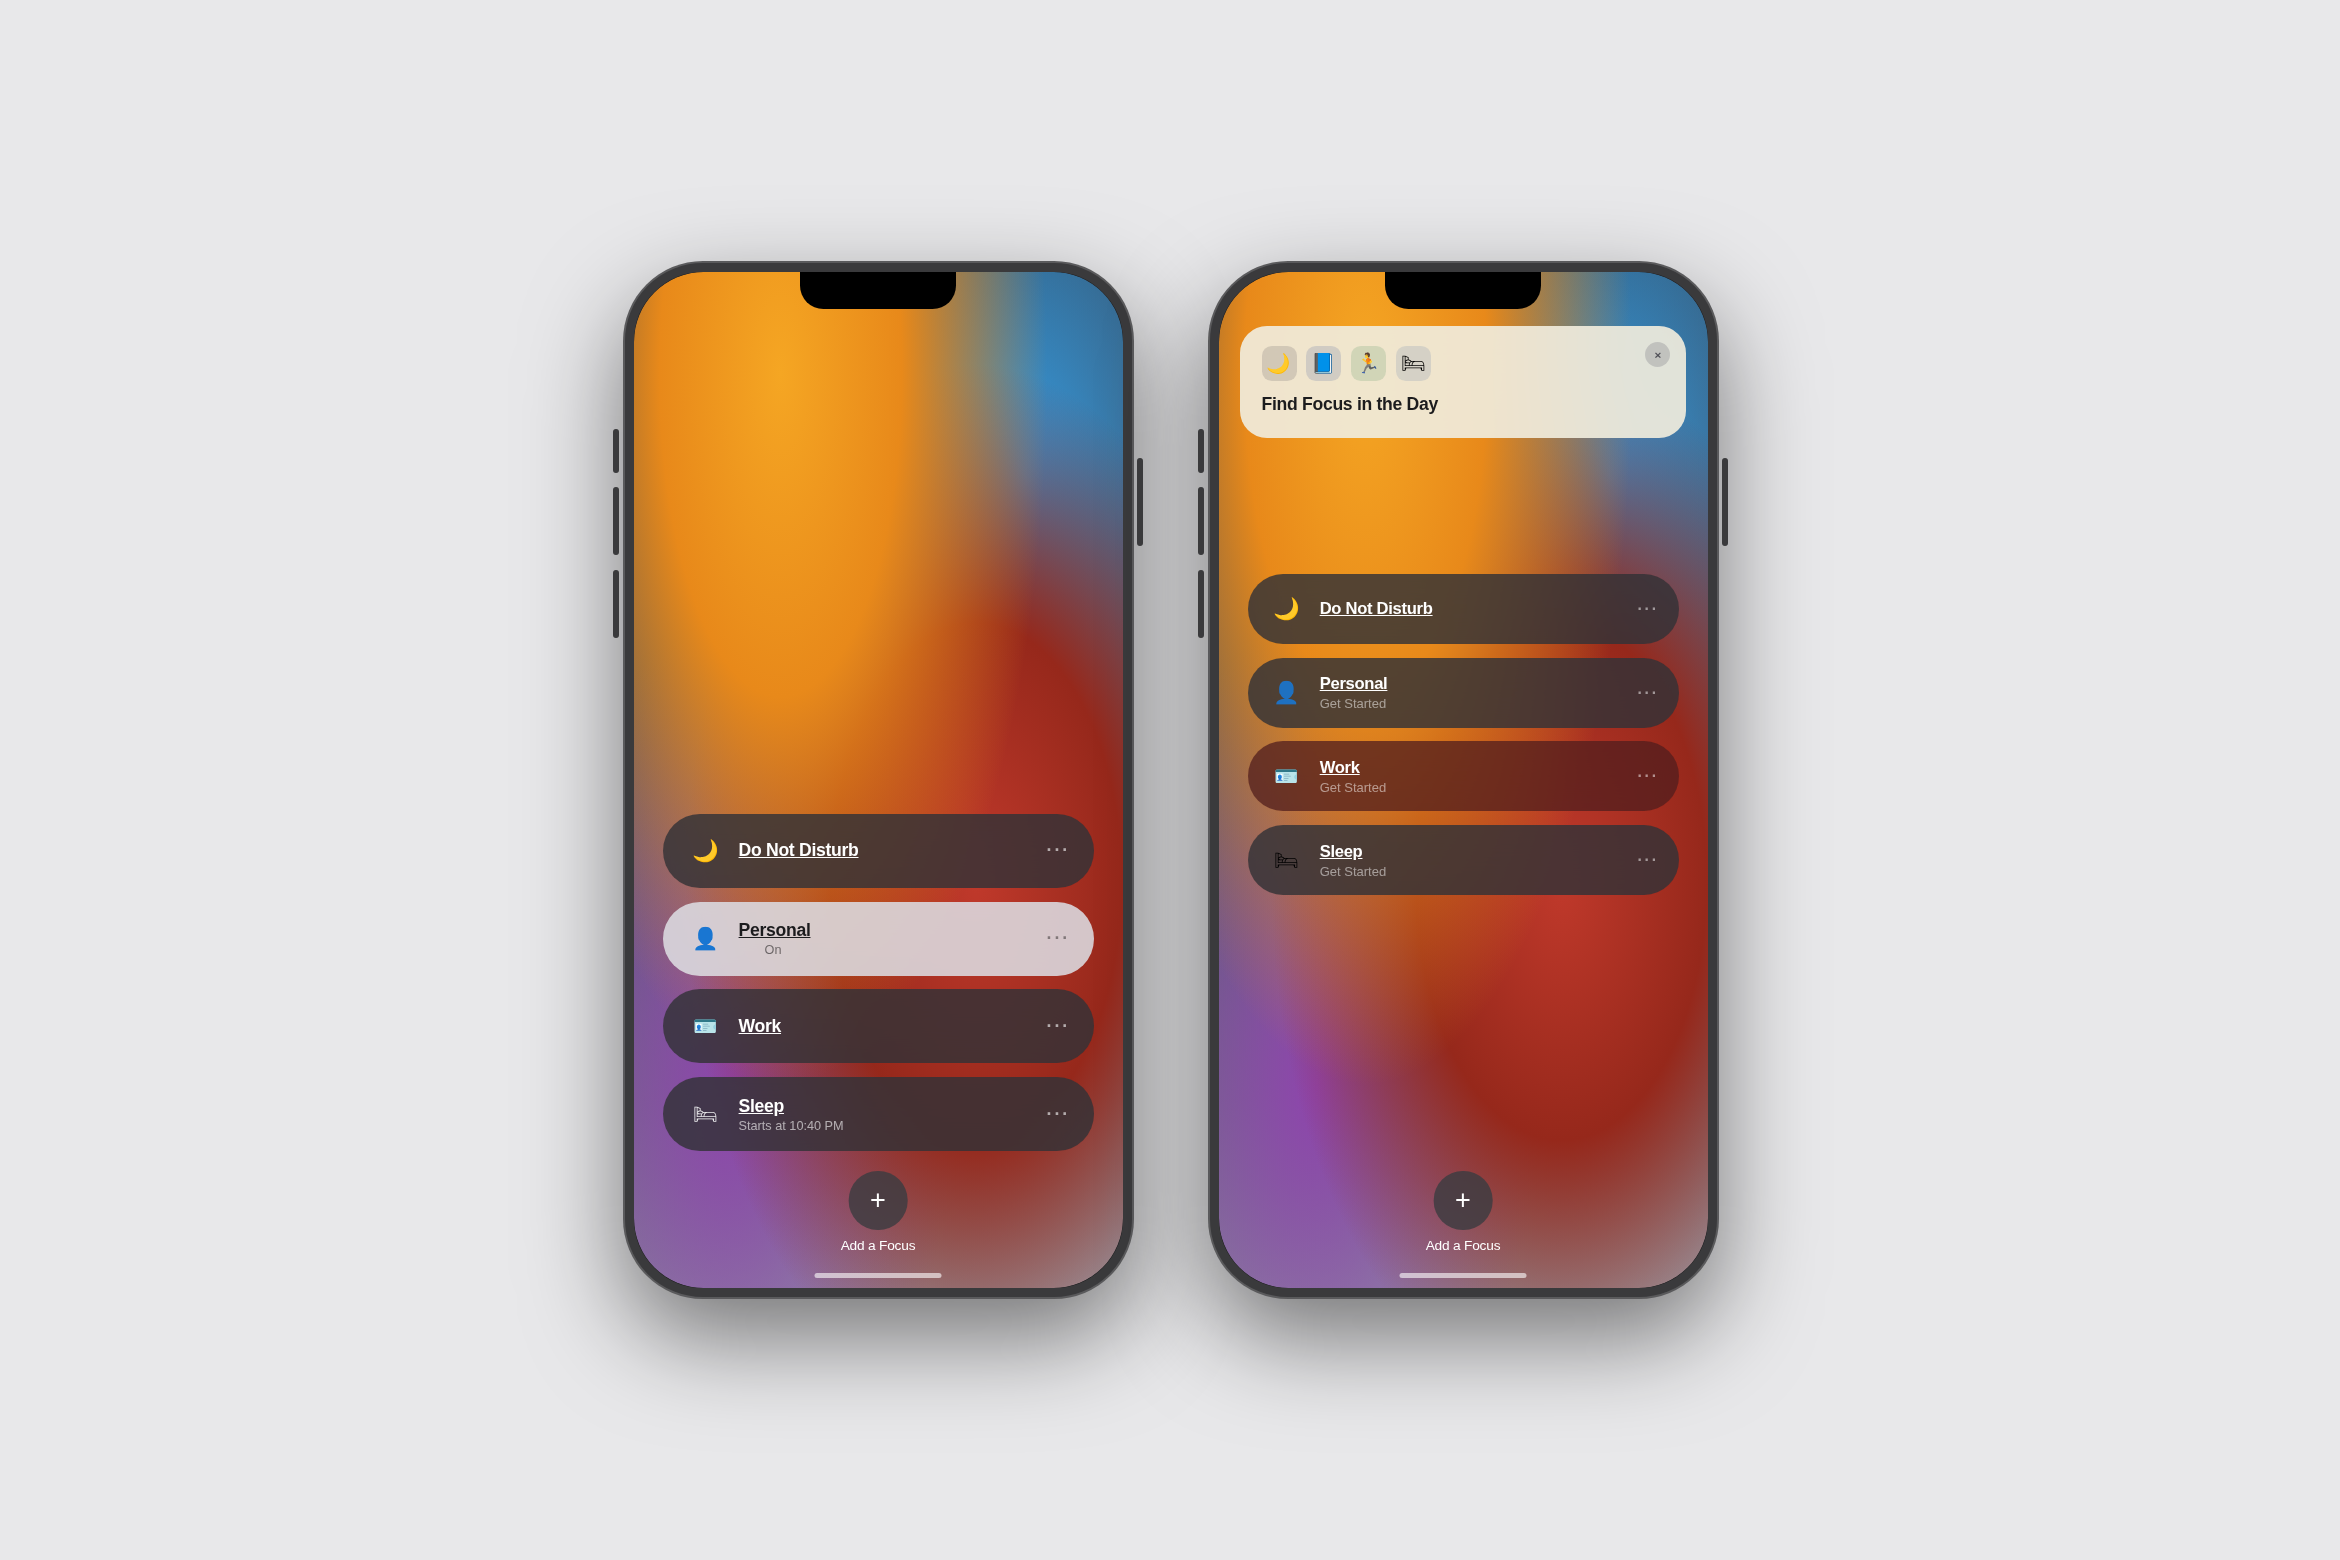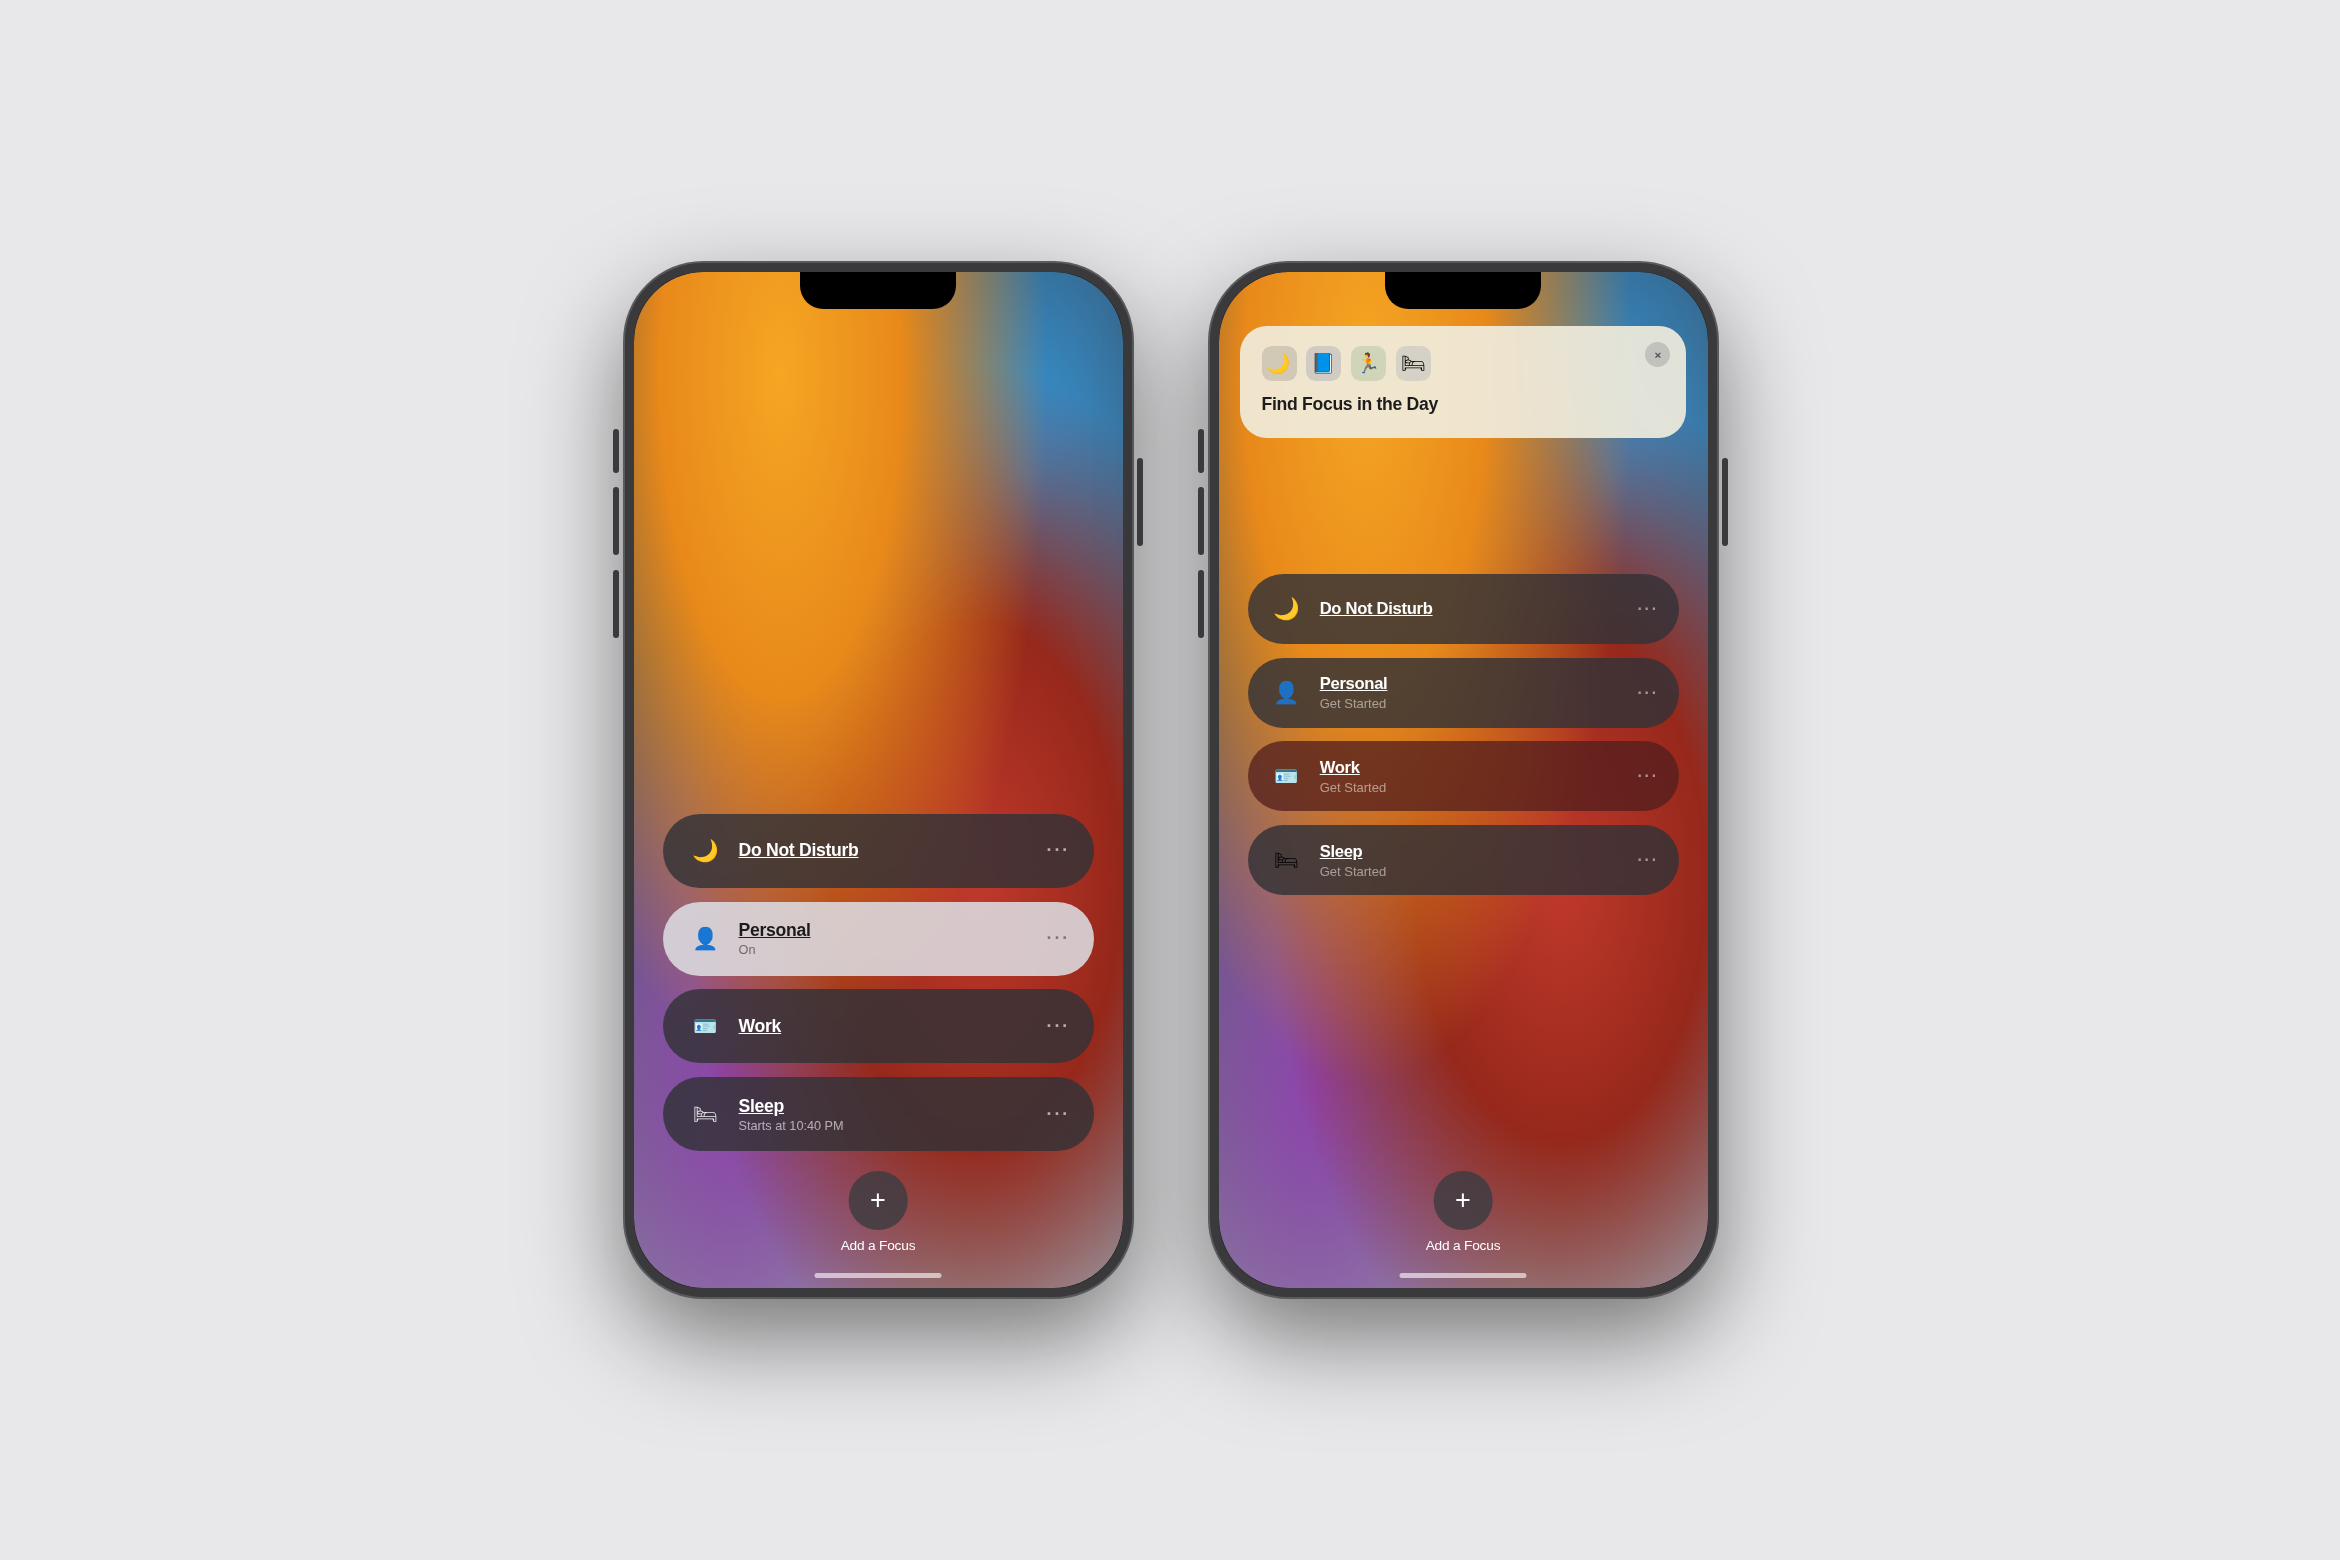--- a/index.html
+++ b/index.html
@@ -173,20 +173,21 @@
     }
 
     .focus-sub {
       font-size: 12.7px;
       color: rgba(255,255,255,0.6);
       margin-top: 2px;
     }
 
     .focus-item.active .focus-sub {
       color: rgba(0,0,0,0.5);
+      margin-left: 26px;
     }
 
     .focus-more {
       font-size: 17.6px;
       color: rgba(255,255,255,0.6);
       letter-spacing: 2px;
       font-weight: 700;
     }
 
     .focus-item.active .focus-more {

